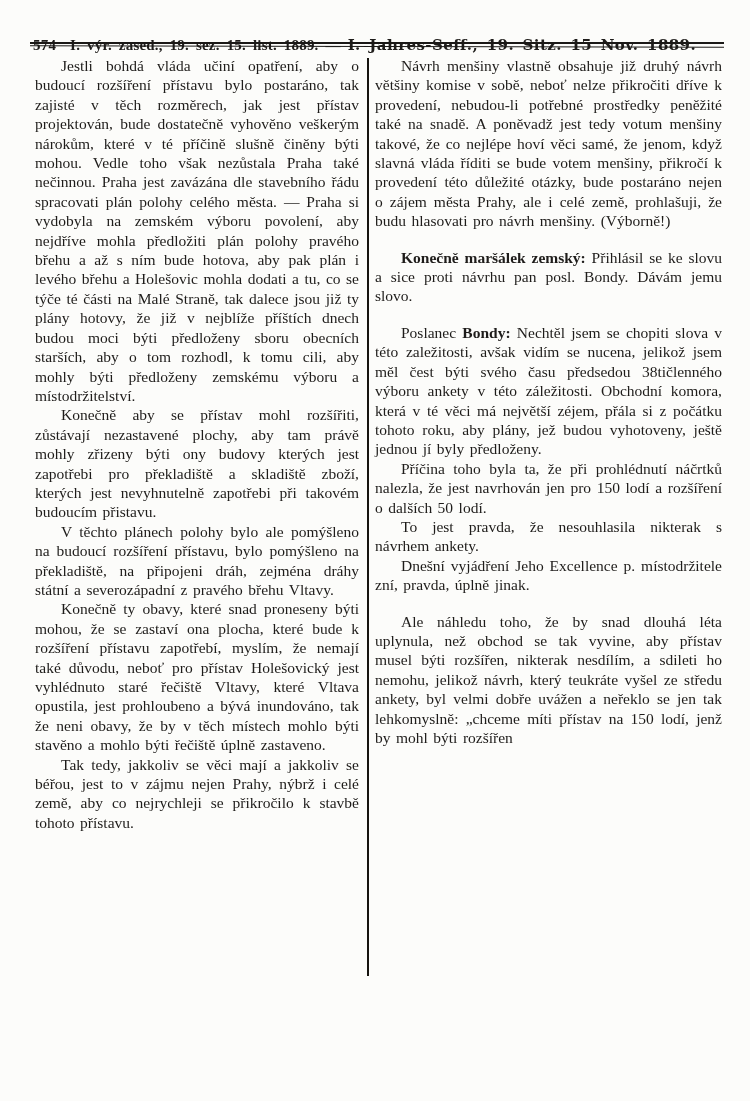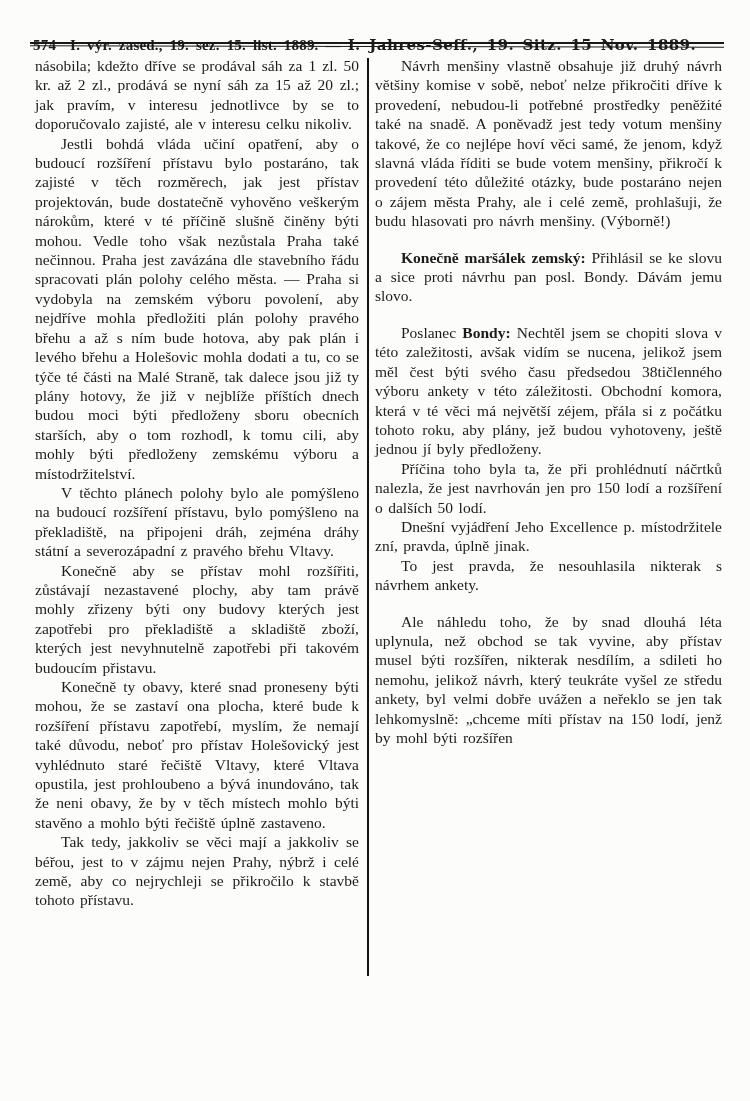--- a/index.html
+++ b/index.html
@@ -53,32 +53,31 @@
     <span class="fraktur">I. Jahres-Seſſ., 19. Sitz. 15 Nov. 1889.</span>
   </div>
 
   <div class="header-rule">
     <div class="l1"></div>
     <div class="l2"></div>
   </div>
 
   <div class="columns">
     <div class="col left" id="col-left">
-        <p class="para"><span>násobila; kdežto dříve se prodával sáh za 1 zl. 50 kr. až 2 zl., prodává se nyní sáh za 15 až 20 zl.; jak pravím, v interesu jednotlivce by se to doporučovalo zajisté, ale v interesu celku nikoliv.</span></p>
         <p class="para indent"><span>Jestli bohdá vláda učiní opatření, aby o budoucí rozšíření přístavu bylo postaráno, tak zajisté v těch rozměrech, jak jest přístav projektován, bude dostatečně vyhověno veškerým nárokům, které v té příčině slušně činěny býti mohou. Vedle toho však nezůstala Praha také nečinnou. Praha jest zavázána dle stavebního řádu spracovati plán polohy celého města. — Praha si vydobyla na zemském výboru povolení, aby nejdříve mohla předložiti plán polohy pravého břehu a až s ním bude hotova, aby pak plán i levého břehu a Holešovic mohla dodati a tu, co se týče té části na Malé Straně, tak dalece jsou již ty plány hotovy, že již v nejblíže příštích dnech budou moci býti předloženy sboru obecních starších, aby o tom rozhodl, k tomu cili, aby mohly býti předloženy zemskému výboru a místodržitelství.</span></p>
+        <p class="para indent"><span>Konečně aby se přístav mohl rozšířiti, zůstávají nezastavené plochy, aby tam právě mohly zřizeny býti ony budovy kterých jest zapotřebi pro překladiště a skladiště zboží, kterých jest nevyhnutelně zapotřebi při takovém budoucím přistavu.</span></p>
         <p class="para indent"><span>V těchto plánech polohy bylo ale pomýšleno na budoucí rozšíření přístavu, bylo pomýšleno na překladiště, na připojeni dráh, zejména dráhy státní a severozápadní z pravého břehu Vltavy.</span></p>
-        <p class="para indent"><span>Konečně aby se přístav mohl rozšířiti, zůstávají nezastavené plochy, aby tam právě mohly zřizeny býti ony budovy kterých jest zapotřebi pro překladiště a skladiště zboží, kterých jest nevyhnutelně zapotřebi při takovém budoucím přistavu.</span></p>
         <p class="para indent"><span>Konečně ty obavy, které snad proneseny býti mohou, že se zastaví ona plocha, které bude k rozšíření přístavu zapotřebí, myslím, že nemají také důvodu, neboť pro přístav Holešovický jest vyhlédnuto staré řečiště Vltavy, které Vltava opustila, jest prohloubeno a bývá inundováno, tak že neni obavy, že by v těch místech mohlo býti stavěno a mohlo býti řečiště úplně zastaveno.</span></p>
         <p class="para indent"><span>Tak tedy, jakkoliv se věci mají a jakkoliv se béřou, jest to v zájmu nejen Prahy, nýbrž i celé země, aby co nejrychleji se přikročilo k stavbě tohoto přístavu.</span></p>
       </div>
     <div class="divider"></div>
     <div class="col right" id="col-right">
         <p class="para indent"><span>Návrh menšiny vlastně obsahuje již druhý návrh většiny komise v sobě, neboť nelze přikročiti dříve k provedení, nebudou-li potřebné prostředky peněžité také na snadě. A poněvadž jest tedy votum menšiny takové, že co nejlépe hoví věci samé, že jenom, když slavná vláda říditi se bude votem menšiny, přikročí k provedení této důležité otázky, bude postaráno nejen o zájem města Prahy, ale i celé země, prohlašuji, že budu hlasovati pro návrh menšiny. (Výborně!)</span></p>
         <p class="para indent gap"><span class="bold">Konečně maršálek zemský:</span><span> Přihlásil se ke slovu a sice proti návrhu pan posl. Bondy. Dávám jemu slovo.</span></p>
         <p class="para indent gap"><span>Poslanec </span><span class="bold">Bondy:</span><span> Nechtěl jsem se chopiti slova v této zaležitosti, avšak vidím se nucena, jelikož jsem měl čest býti svého času předsedou 38tičlenného výboru ankety v této záležitosti. Obchodní komora, která v té věci má největší zéjem, přála si z počátku tohoto roku, aby plány, jež budou vyhotoveny, ještě jednou jí byly předloženy.</span></p>
         <p class="para indent"><span>Příčina toho byla ta, že při prohlédnutí náčrtků nalezla, že jest navrhován jen pro 150 lodí a rozšíření o dalších 50 lodí.</span></p>
+        <p class="para indent"><span>To jest pravda, že nesouhlasila nikterak s návrhem ankety.</span></p>
         <p class="para indent"><span>Dnešní vyjádření Jeho Excellence p. místodržitele zní, pravda, úplně jinak.</span></p>
-        <p class="para indent"><span>To jest pravda, že nesouhlasila nikterak s návrhem ankety.</span></p>
         <p class="para indent gap"><span>Ale náhledu toho, že by snad dlouhá léta uplynula, než obchod se tak vyvine, aby přístav musel býti rozšířen, nikterak nesdílím, a sdileti ho nemohu, jelikož návrh, který teukráte vyšel ze středu ankety, byl velmi dobře uvážen a neřeklo se jen tak lehkomyslně: „chceme míti přístav na 150 lodí, jenž by mohl býti rozšířen</span></p>
       </div>
   </div>
 
 </div>
 
 </body></html>

